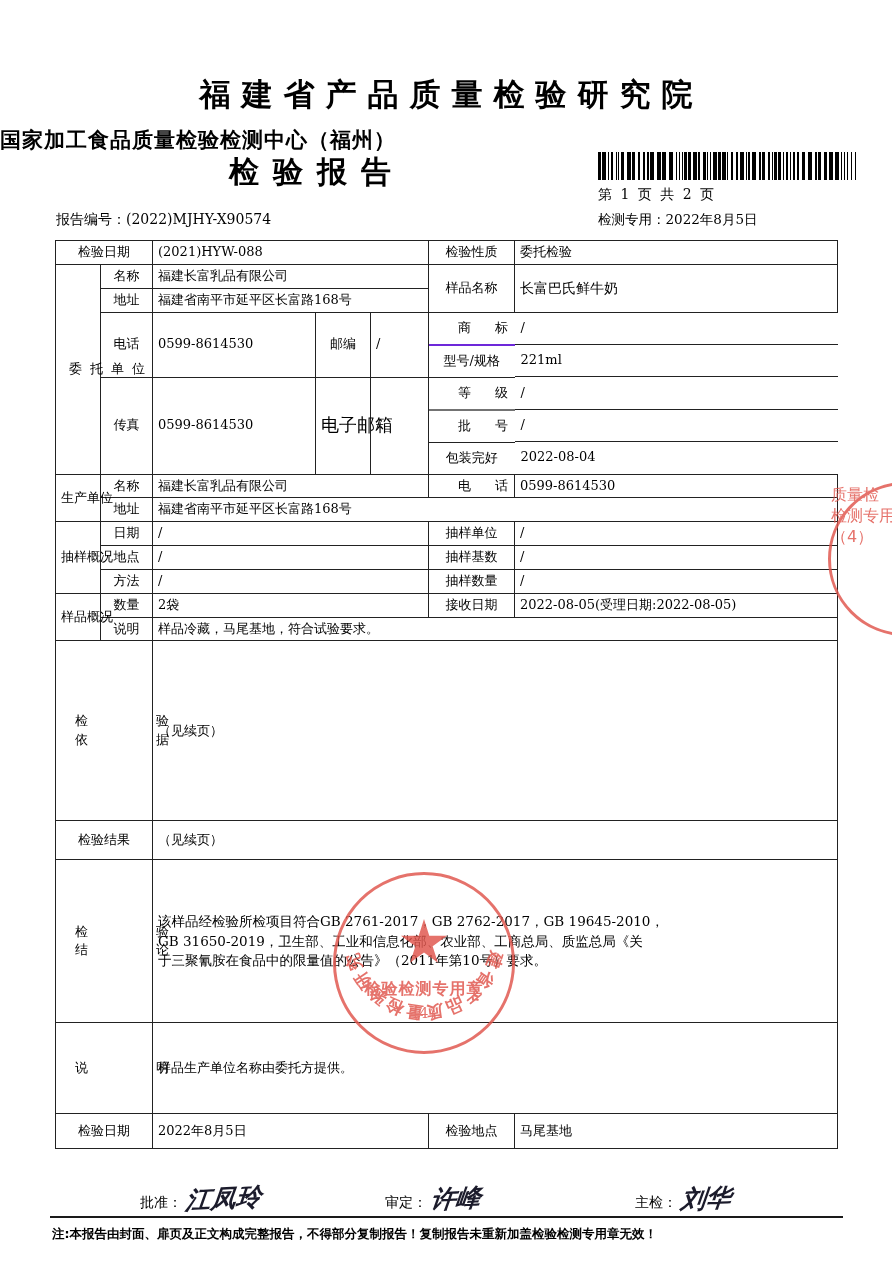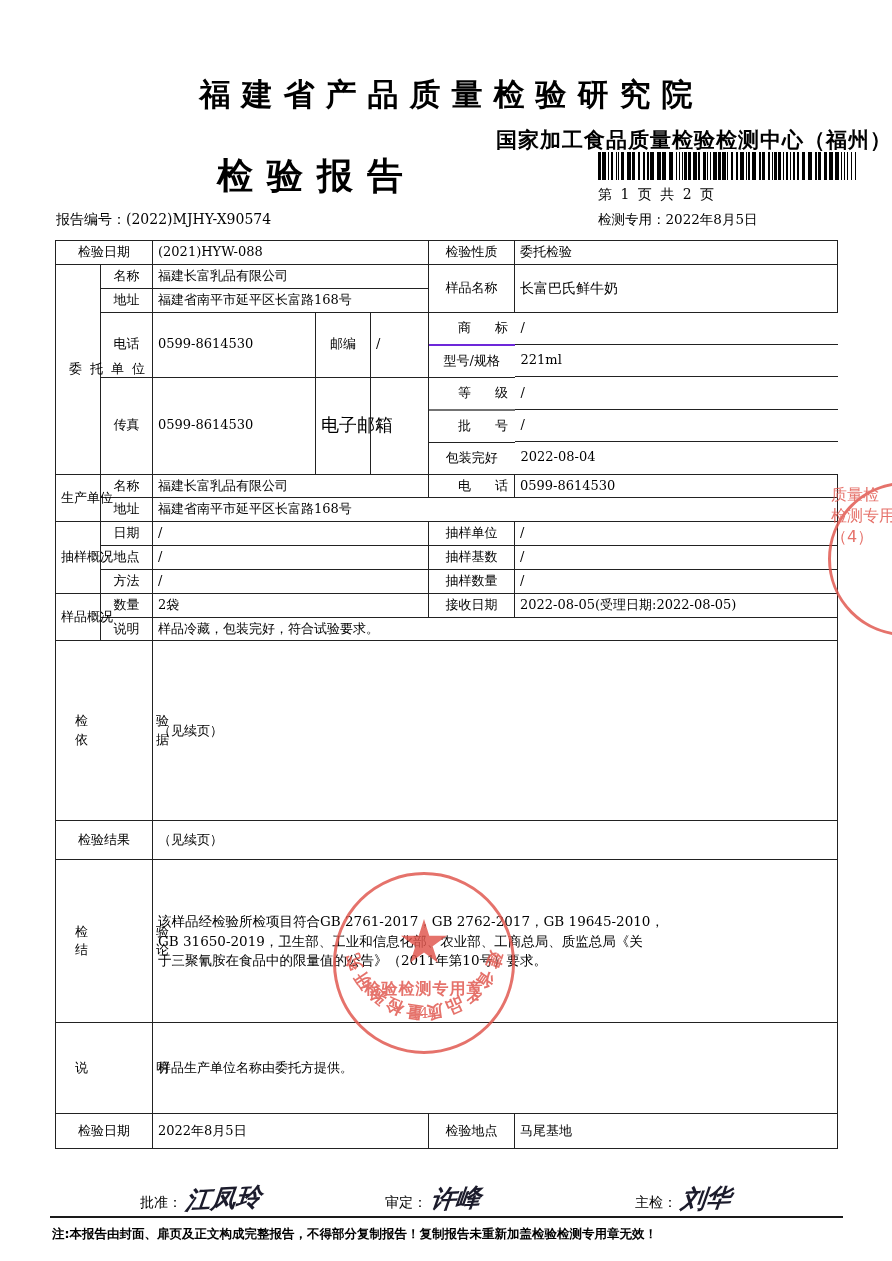--- a/index.html
+++ b/index.html
@@ -14,26 +14,26 @@
   .page{position:absolute;left:0;top:0;width:892px;height:1261px;}
 
   
   .hdr{position:absolute;left:0;top:0;width:892px;}
   .title1{
     text-align:center;font-size:31px;font-weight:bold;letter-spacing:11px;
     margin-top:74px;font-family:"DejaVu Serif","Liberation Serif",serif;
     text-indent:11px;
   }
   .title2{
-    text-align:right;font-size:21px;font-weight:bold;letter-spacing:1px;
+    text-align:left;font-size:21px;font-weight:bold;letter-spacing:1px;
     margin-top:10px;font-family:"DejaVu Sans","Liberation Sans",sans-serif;
   }
   .title3{
     position:absolute;left:0;top:152px;width:620px;
-    text-align:center;font-size:36px;font-weight:bold;letter-spacing:14px;
+    text-align:center;font-size:30px;font-weight:bold;letter-spacing:14px;
     font-family:"DejaVu Serif","Liberation Serif",serif;text-indent:14px;
   }
 
   
   .barcode{
     position:absolute;left:598px;top:152px;width:262px;height:28px;
     background:#fff;
   }
   .barcode i{position:absolute;top:0;height:28px;background:#000;display:block;}
 
@@ -339,21 +339,21 @@
       <td rowspan="2" class="lbl" style="line-height:1.4;height:30px">
         <span>样品概况</span>
       </td>
       <td class="lbl">数量</td>
       <td colspan="3" class="val">2袋</td>
       <td class="lbl">接收日期</td>
       <td class="val">2022-08-05(受理日期:2022-08-05)</td>
     </tr>
     <tr>
       <td class="lbl">说明</td>
-      <td colspan="5" class="val">样品冷藏，包装完好，符合试验要求。</td>
+      <td colspan="5" class="val">样品冷藏，马尾基地，符合试验要求。</td>
     </tr>
 
     <tr>
       <td colspan="2" class="vlabel" style="height:175px">
         <div class="sp2">检　　验</div>
         <div class="sp2">依　　据</div>
       </td>
       <td colspan="5" class="val" style="vertical-align:middle">（见续页）</td>
     </tr>
 

